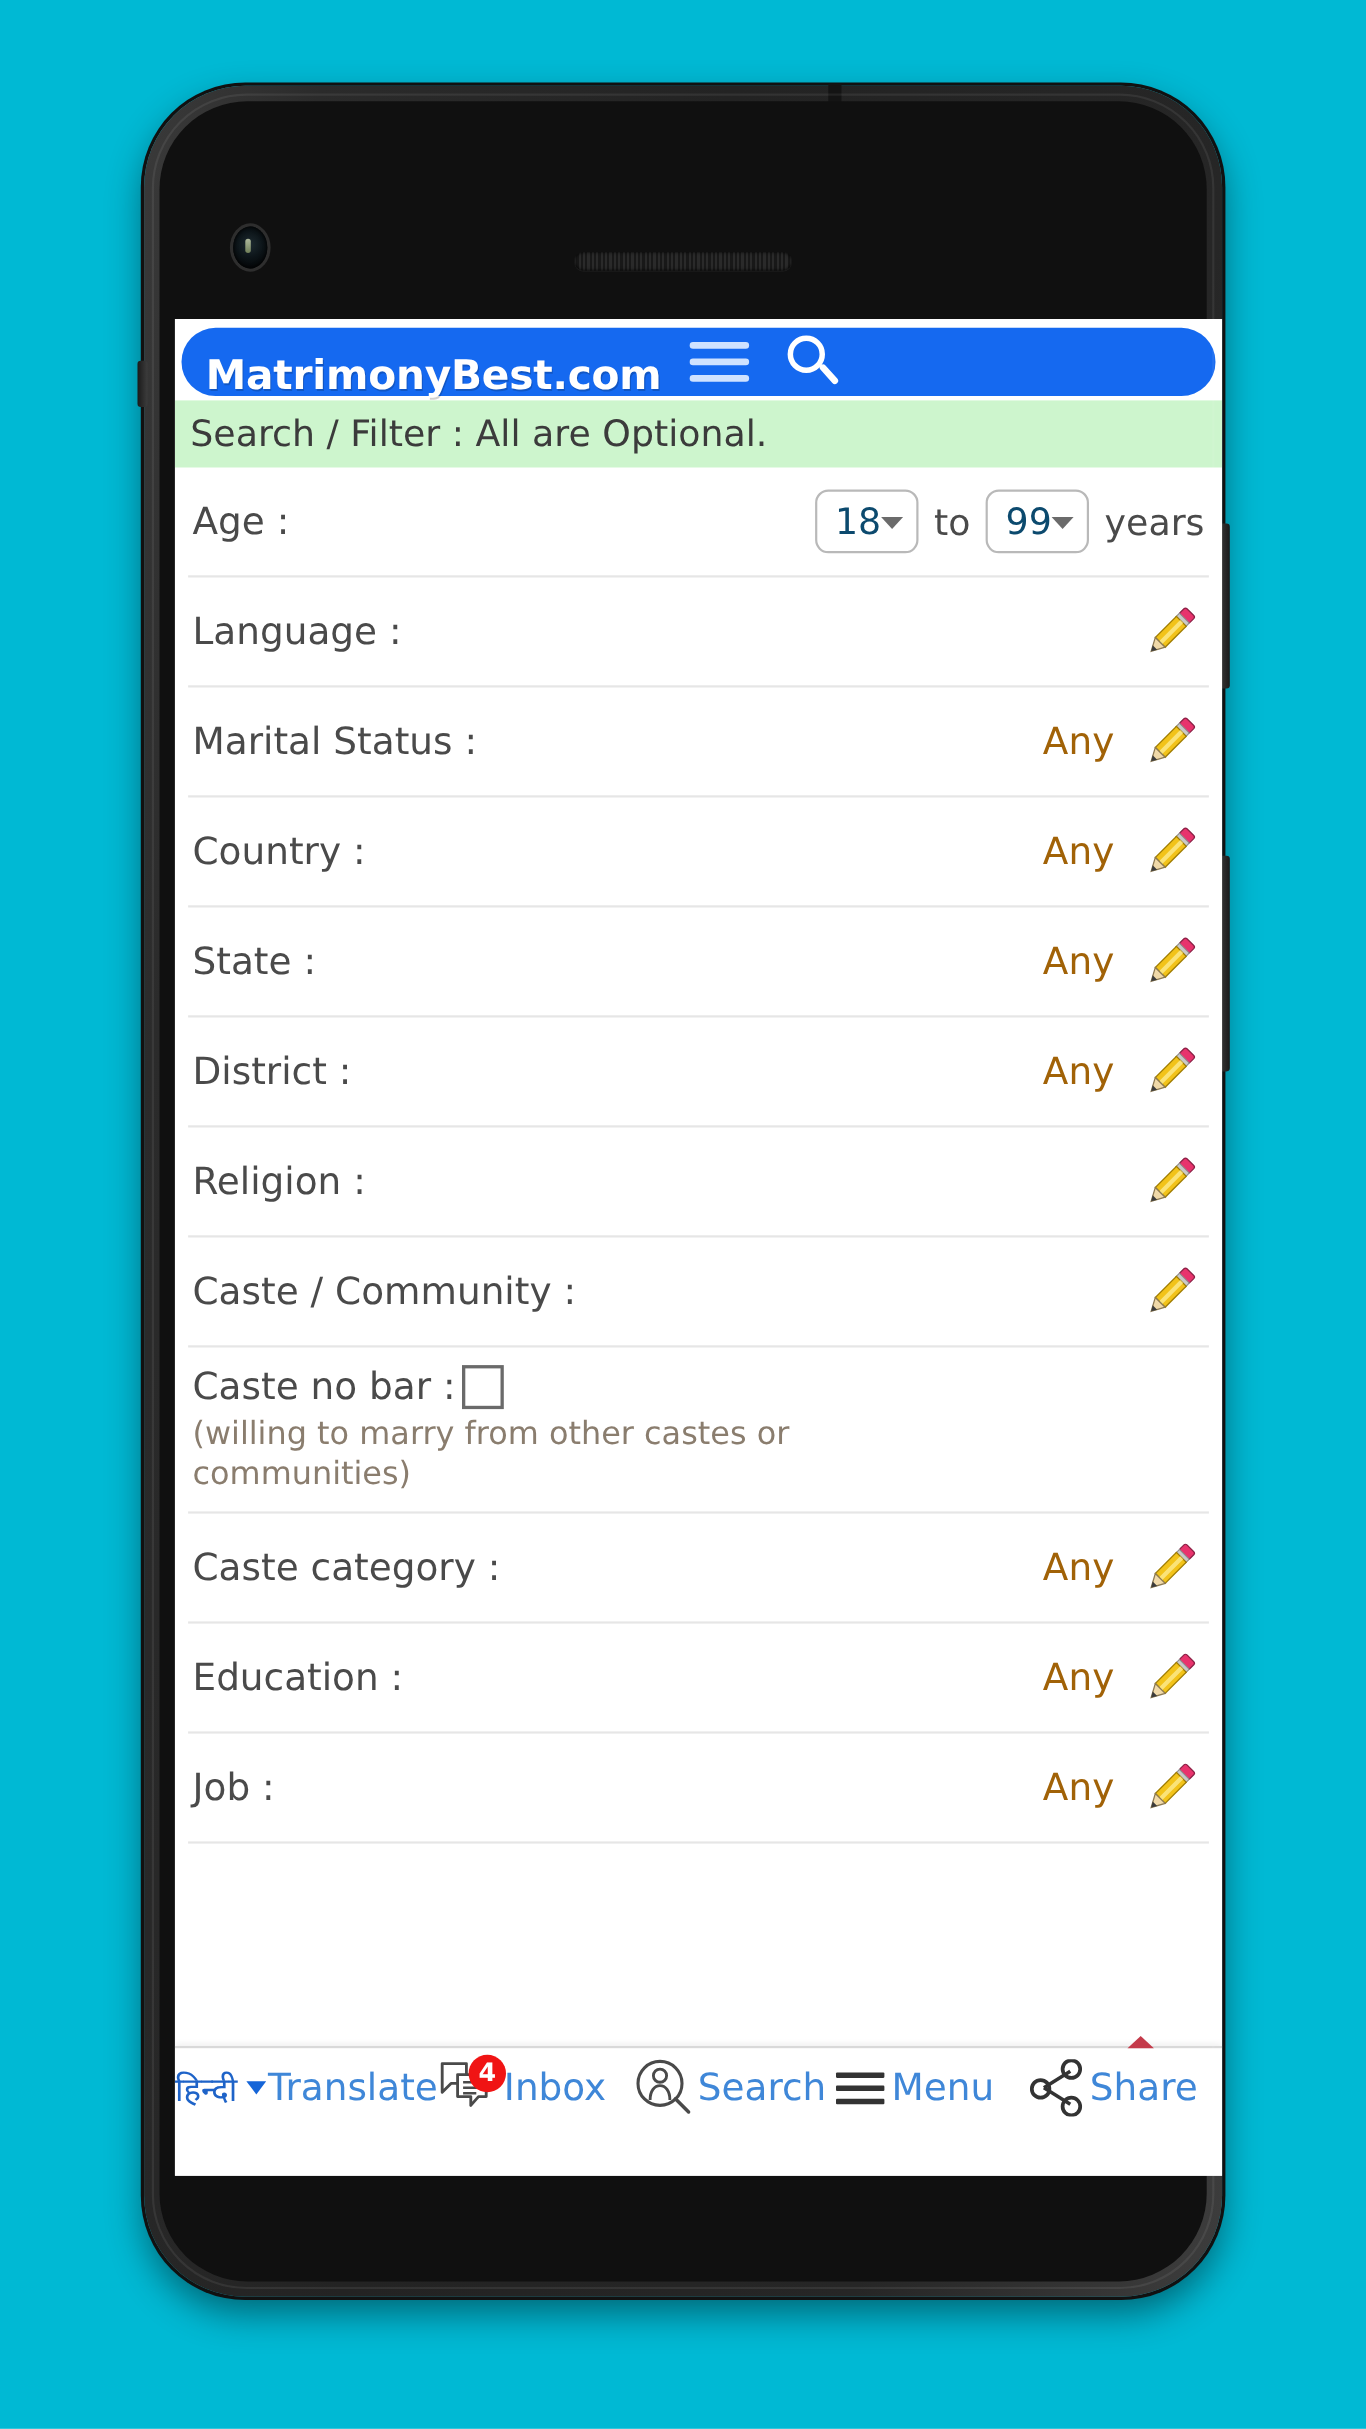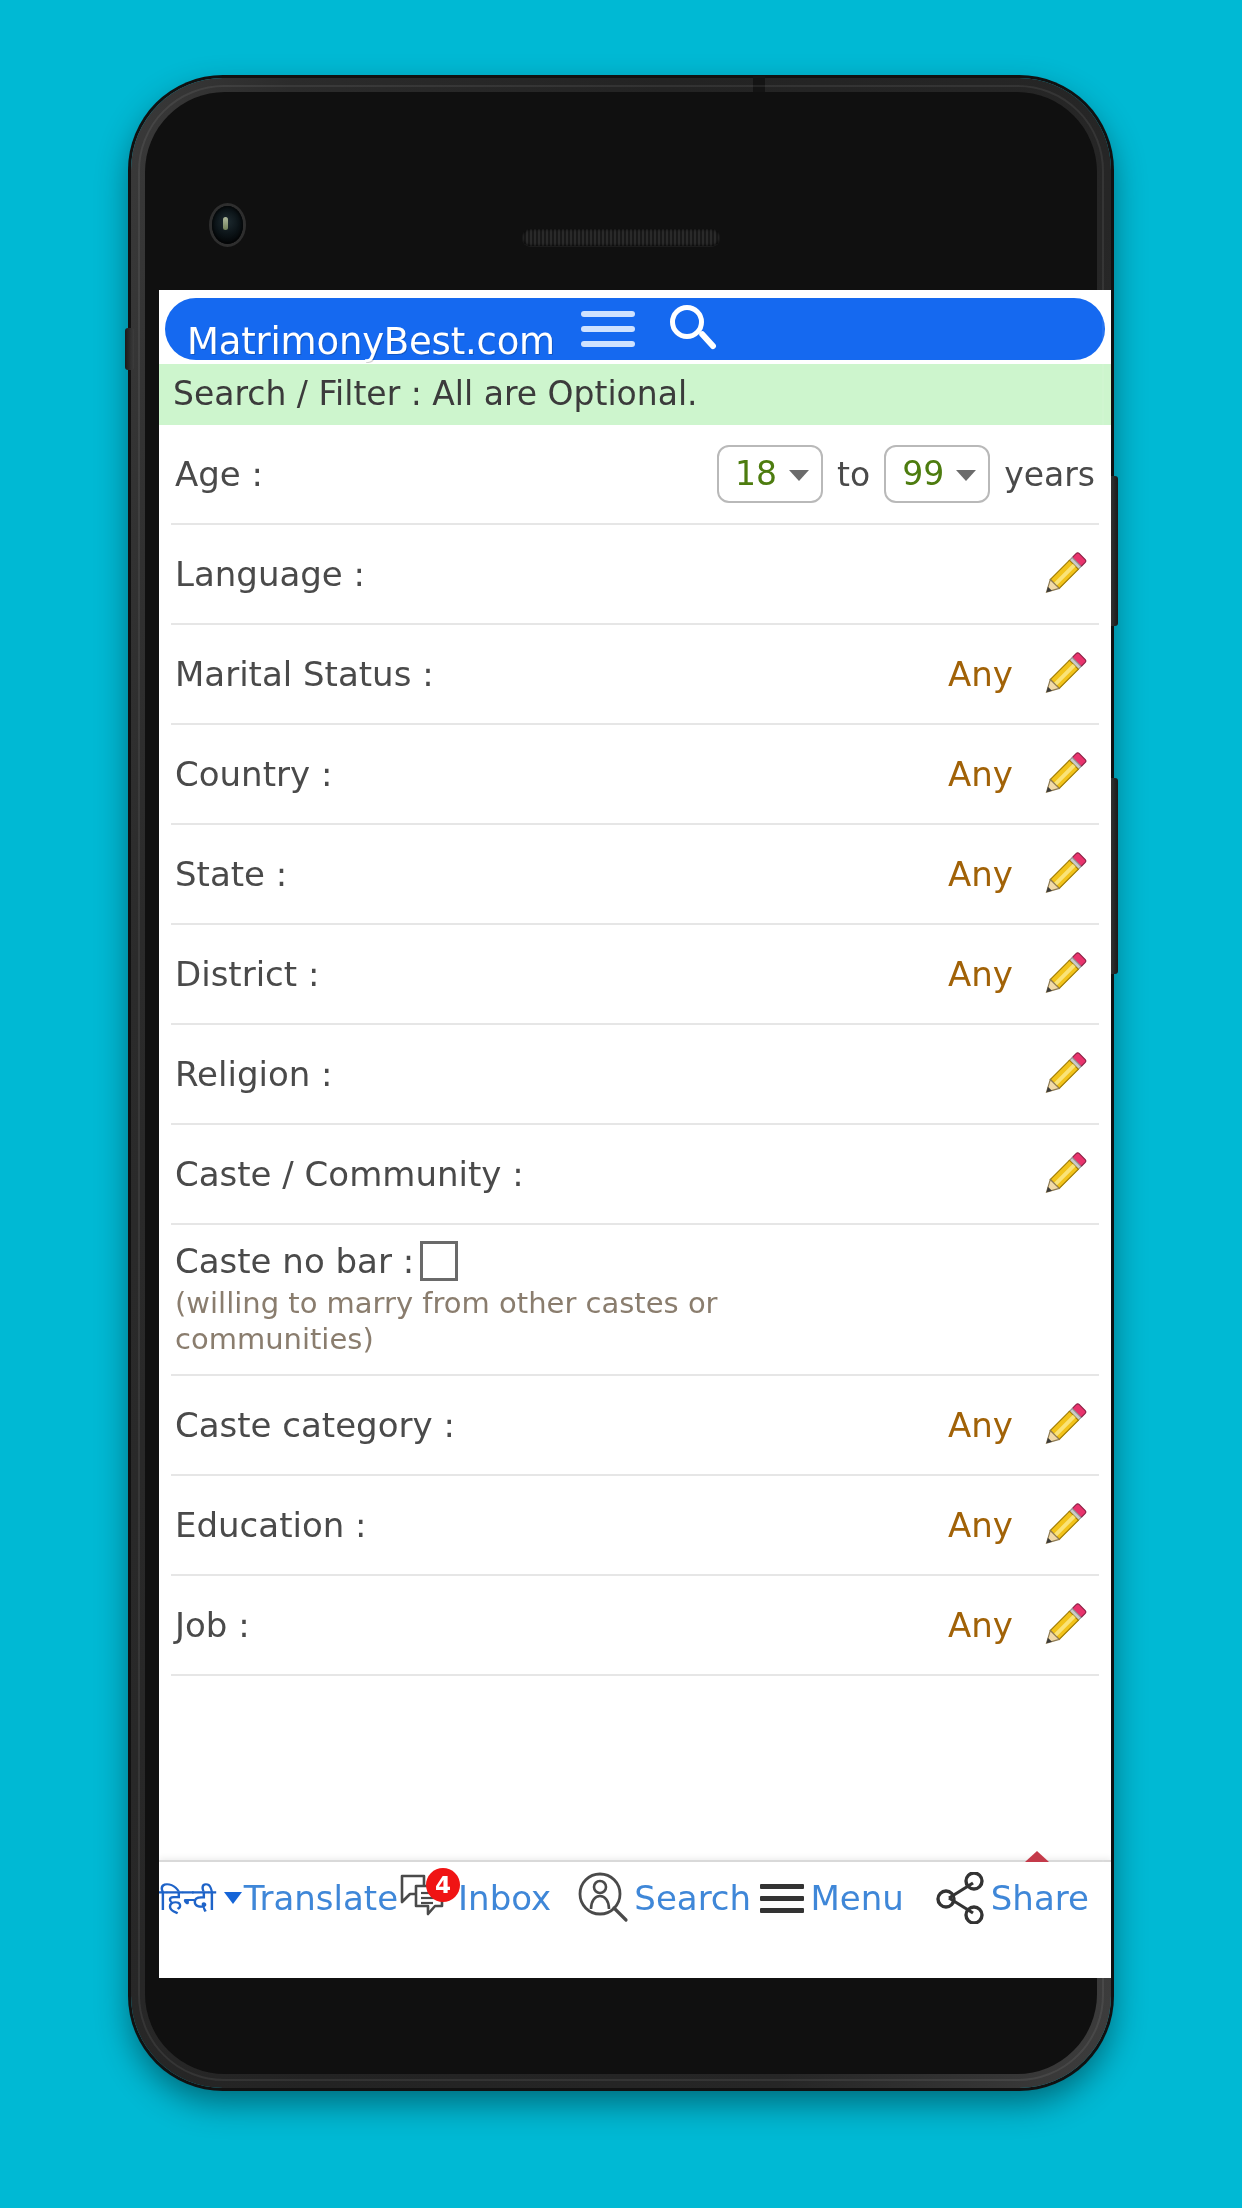--- a/index.html
+++ b/index.html
@@ -95,21 +95,21 @@
     height:62px;
     background:#1569f0;
     border-radius:34px;
     display:flex; align-items:center;
     padding: 0 26px 0 22px;
     gap:0;
   }
   .brand{
     color:#ffffff;
     font-size:37px;
-    font-weight:normal;
+    font-weight:bold;
     letter-spacing:-0.2px;
     text-shadow: 1px 1px 0 rgba(0,0,0,.18);
     white-space:nowrap;
     margin-top:24px;
   }
   .hamburger{
     margin-left:26px;
     width:54px; height:40px;
     display:flex; flex-direction:column; justify-content:center; gap:9px;
     flex:0 0 auto;
@@ -162,22 +162,22 @@
     margin-right:20px;
   }
 
   
   .age-controls{ display:flex; align-items:center; gap:14px; }
   .sel{
     border:2px solid #b9b9b9;
     border-radius:12px;
     background:#fff;
     padding: 7px 12px 8px 16px;
-    display:flex; align-items:center; gap:12px;
-    font-size:33px; color:#4d7c0f;
+    display:flex; align-items:center; gap:0;
+    font-size:33px; color:#0c4a6e;
   }
   .sel .caret{
     width:0;height:0;
     border-left:10px solid transparent;
     border-right:10px solid transparent;
     border-top:11px solid #6b6b6b;
     margin-top:3px;
   }
   .to-word, .years-word{ font-size:33px; color:#4a4a4a; }
 

